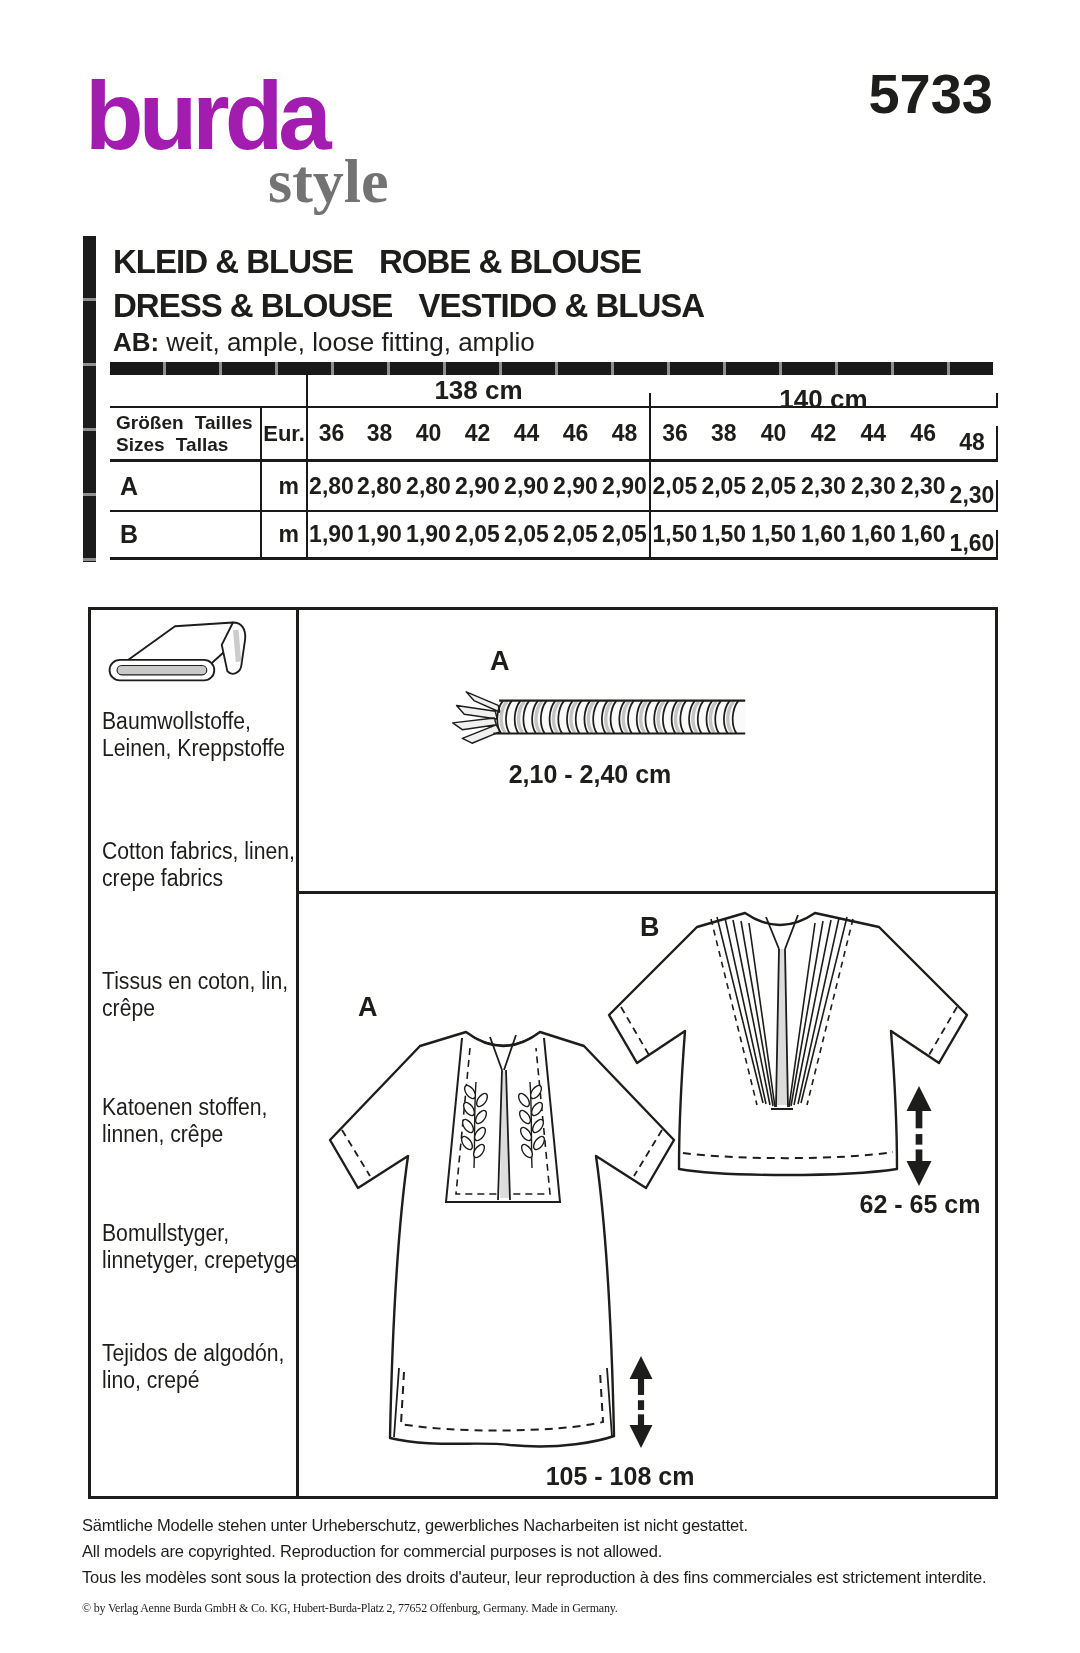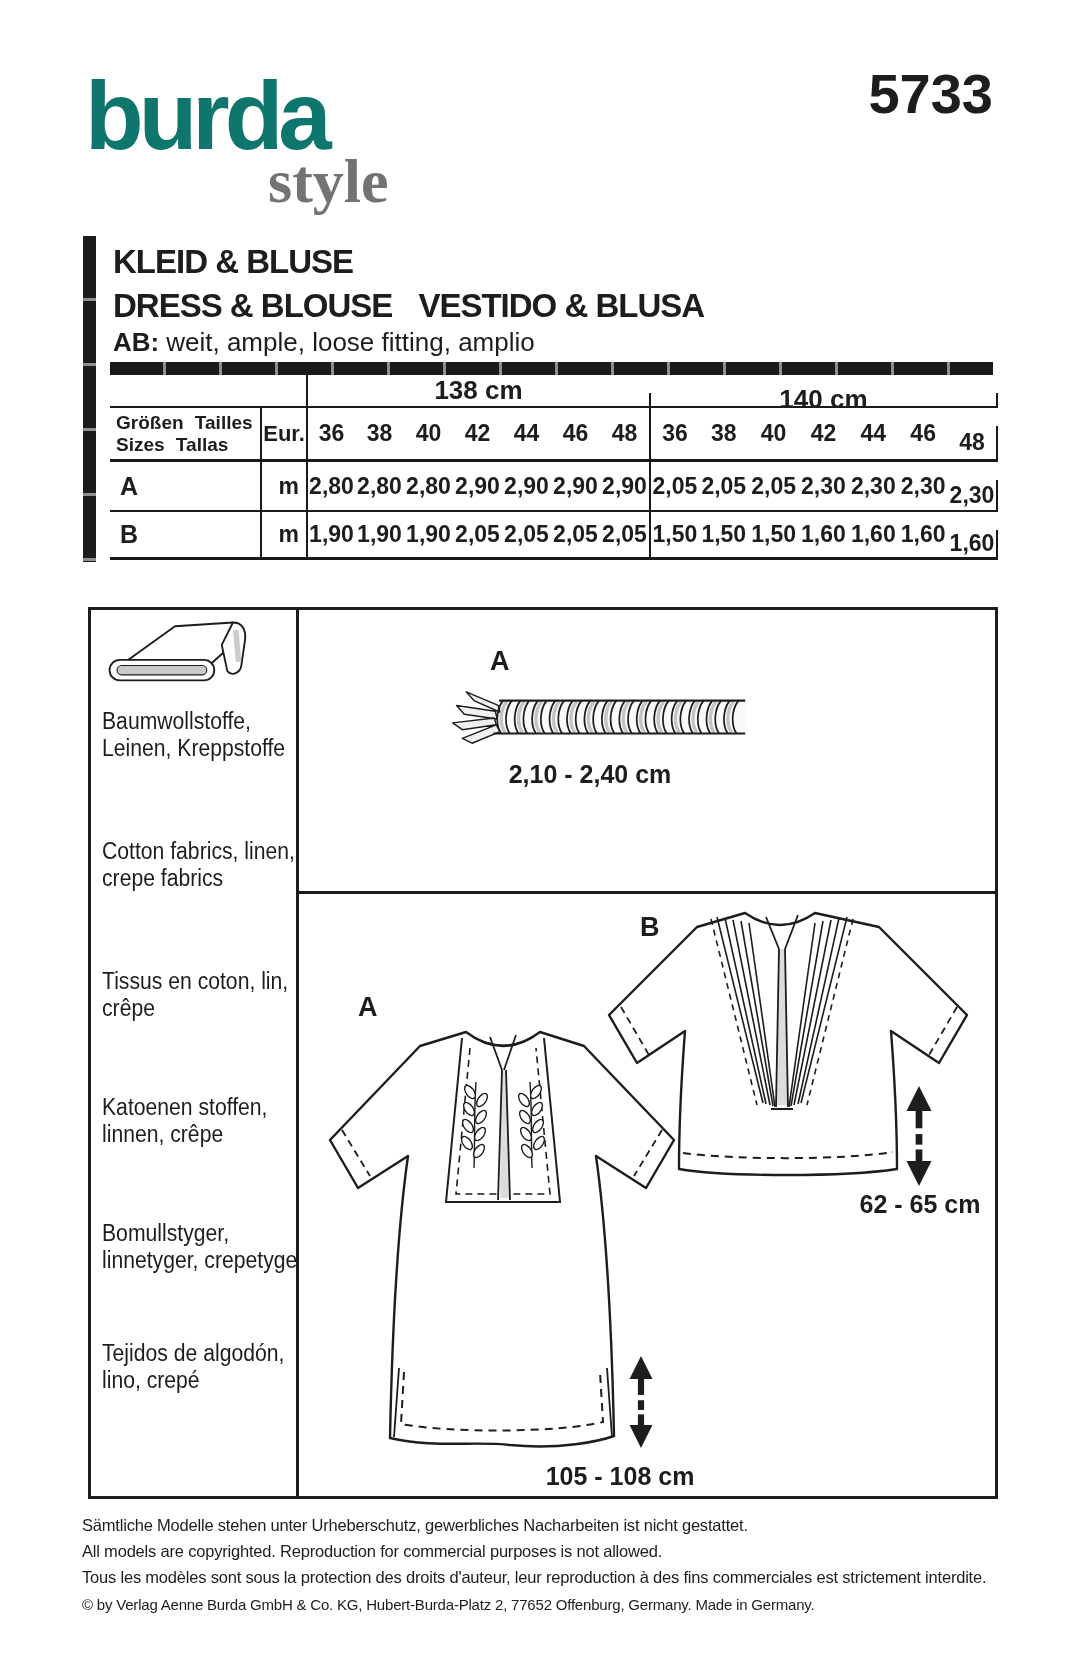--- a/index.html
+++ b/index.html
@@ -1,20 +1,20 @@
 <!DOCTYPE html>
 <html><head>
 <meta charset="utf-8">
 <style>
   html,body{margin:0;padding:0;background:#e8e8e8;}
   .page{position:relative;width:1080px;height:1653px;background:#ffffff;margin:0 auto;
         font-family:"Liberation Sans","DejaVu Sans",sans-serif;color:#1d1d1b;overflow:hidden;}
   
   .logo-main{position:absolute;left:85px;top:68px;font-size:96px;font-weight:bold;
-             letter-spacing:-5px;line-height:1;color:#0f766e;}
+             letter-spacing:-5px;line-height:1;color:#a21caf;}
   .logo-sub{position:absolute;left:268px;top:150px;font-family:"Liberation Serif","DejaVu Serif",serif;
             font-size:62px;font-weight:bold;line-height:1;color:#737373;}
   .pattern-number{position:absolute;right:87px;top:66px;font-size:56px;font-weight:bold;line-height:1;}
   
   .title-bar{position:absolute;left:83px;top:236px;width:13px;height:326px;
              background:repeating-linear-gradient(180deg,#1b1b1b 0px,#1b1b1b 62px,#8f8f8f 62px,#8f8f8f 65px);}
   .title-line{position:absolute;left:113px;display:flex;gap:26px;font-size:33px;font-weight:bold;
               letter-spacing:-1px;white-space:nowrap;}
   .title-l1{top:243px;} .title-l2{top:287px;}
   .title-note{position:absolute;left:113px;top:327px;font-size:26px;white-space:nowrap;}
@@ -40,34 +40,35 @@
   .v-divider{position:absolute;left:205px;top:0;width:3px;height:100%;background:#1d1d1b;}
   .h-divider{position:absolute;left:205px;right:0;top:281px;height:3px;background:#1d1d1b;}
   .fabric-text{position:absolute;left:11px;width:230px;font-size:23px;line-height:27px;
                white-space:pre;transform:scaleX(.92);transform-origin:left top;}
   .view-label{position:absolute;font-size:27px;font-weight:bold;}
   .measure{position:absolute;font-size:25px;font-weight:bold;text-align:center;}
   svg{display:block;}
   
   .footer{position:absolute;left:82px;top:1515px;width:930px;}
   .footer p{margin:0 0 5px 0;font-size:16.5px;line-height:1.28;letter-spacing:-.2px;white-space:nowrap;}
-  .footer .copyright{font-size:15px;margin-top:7px;letter-spacing:-.2px;}
+  .footer .copyright{font-size:12px;margin-top:13px;letter-spacing:-.2px;font-family:Liberation Serif, serif;}
 </style>
 </head>
 <body>
 
 <div class="page">
 
   <div class="logo-main">burda</div>
   <div class="logo-sub">style</div>
   <div class="pattern-number">5733</div>
 
   <div class="title-bar"></div>
   <div class="title-line title-l1">
     <span>KLEID &amp; BLUSE</span>
+    <span>ROBE &amp; BLOUSE</span>
   </div>
   <div class="title-line title-l2">
     <span>DRESS &amp; BLOUSE</span>
     <span>VESTIDO &amp; BLUSA</span>
   </div>
   <div class="title-note">
     <b>AB:</b><span>weit, ample, loose fitting, amplio</span>
   </div>
 
   <div class="ruler-h"></div>

